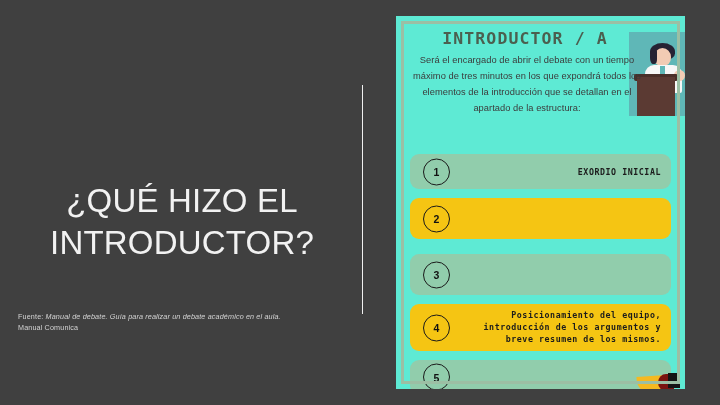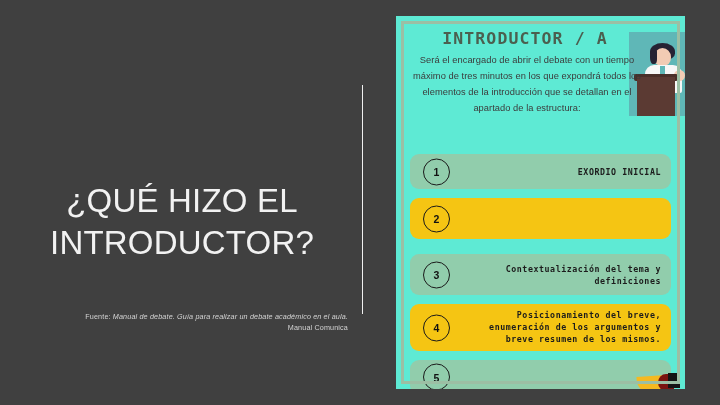--- a/index.html
+++ b/index.html
@@ -36,21 +36,21 @@
     font-weight: 400;
     line-height: 1.28;
     letter-spacing: 0.2px;
     margin-top: 40px;
   }
   .source-note {
     position: absolute;
     left: 18px;
     top: 311px;
     width: 330px;
-    text-align: right;
+    text-align: left;
     color: #d4d4d4;
     font-size: 7.2px;
     line-height: 1.55;
     letter-spacing: 0.15px;
   }
   .source-note .ital {
     font-style: italic;
   }
   .divider-line {
     position: absolute;
@@ -321,26 +321,25 @@
         <div class="pill-num">1</div>
         <div class="pill-label">EXORDIO INICIAL</div>
       </div>
 
       <div class="pill yellow" id="pill-2">
         <div class="pill-num">2</div>
       </div>
 
       <div class="pill green" id="pill-3">
         <div class="pill-num">3</div>
-        <div class="pill-label">Contextualización del tema y definiciones</div>
       </div>
 
       <div class="pill yellow" id="pill-4">
         <div class="pill-num">4</div>
-        <div class="pill-label">Posicionamiento del breve, enumeración de los argumentos y breve resumen de los mismos.</div>
+        <div class="pill-label">Posicionamiento del equipo, introducción de los argumentos y breve resumen de los mismos.</div>
       </div>
 
       <div class="pill green" id="pill-5">
         <div class="pill-num">5</div>
       </div>
 
       <div class="deco-yellow"></div>
       <div class="deco-dark"></div>
       <div class="deco-black"></div>
 

